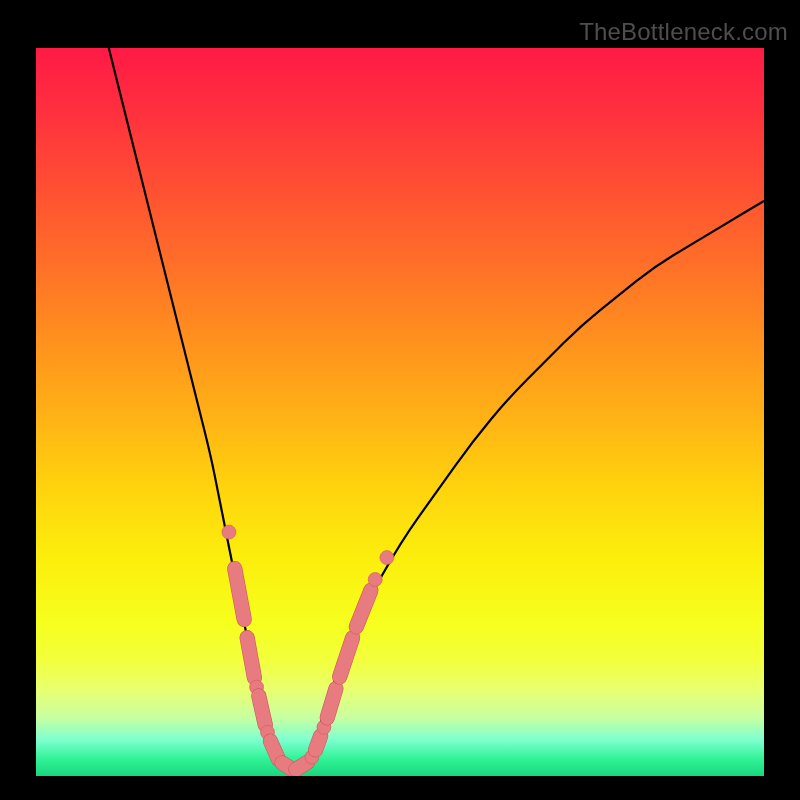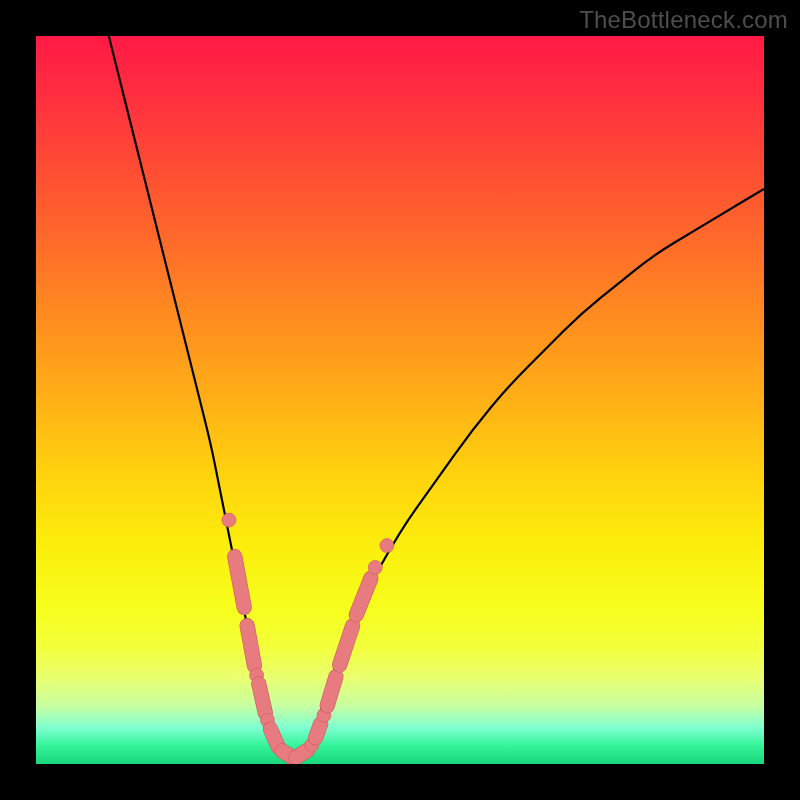--- a/index.html
+++ b/index.html
@@ -8,20 +8,21 @@
     width: 800px;
     height: 800px;
     background: #000;
     overflow: hidden;
     font-family: Arial, Helvetica, sans-serif;
   }
   .frame {
     position: absolute;
     inset: 0;
     background: #000;
+    margin-top: 12px;
   }
   .plot {
     position: absolute;
     left: 36px;
     top: 36px;
     width: 728px;
     height: 728px;
     overflow: hidden;
   }
   .gradient {

